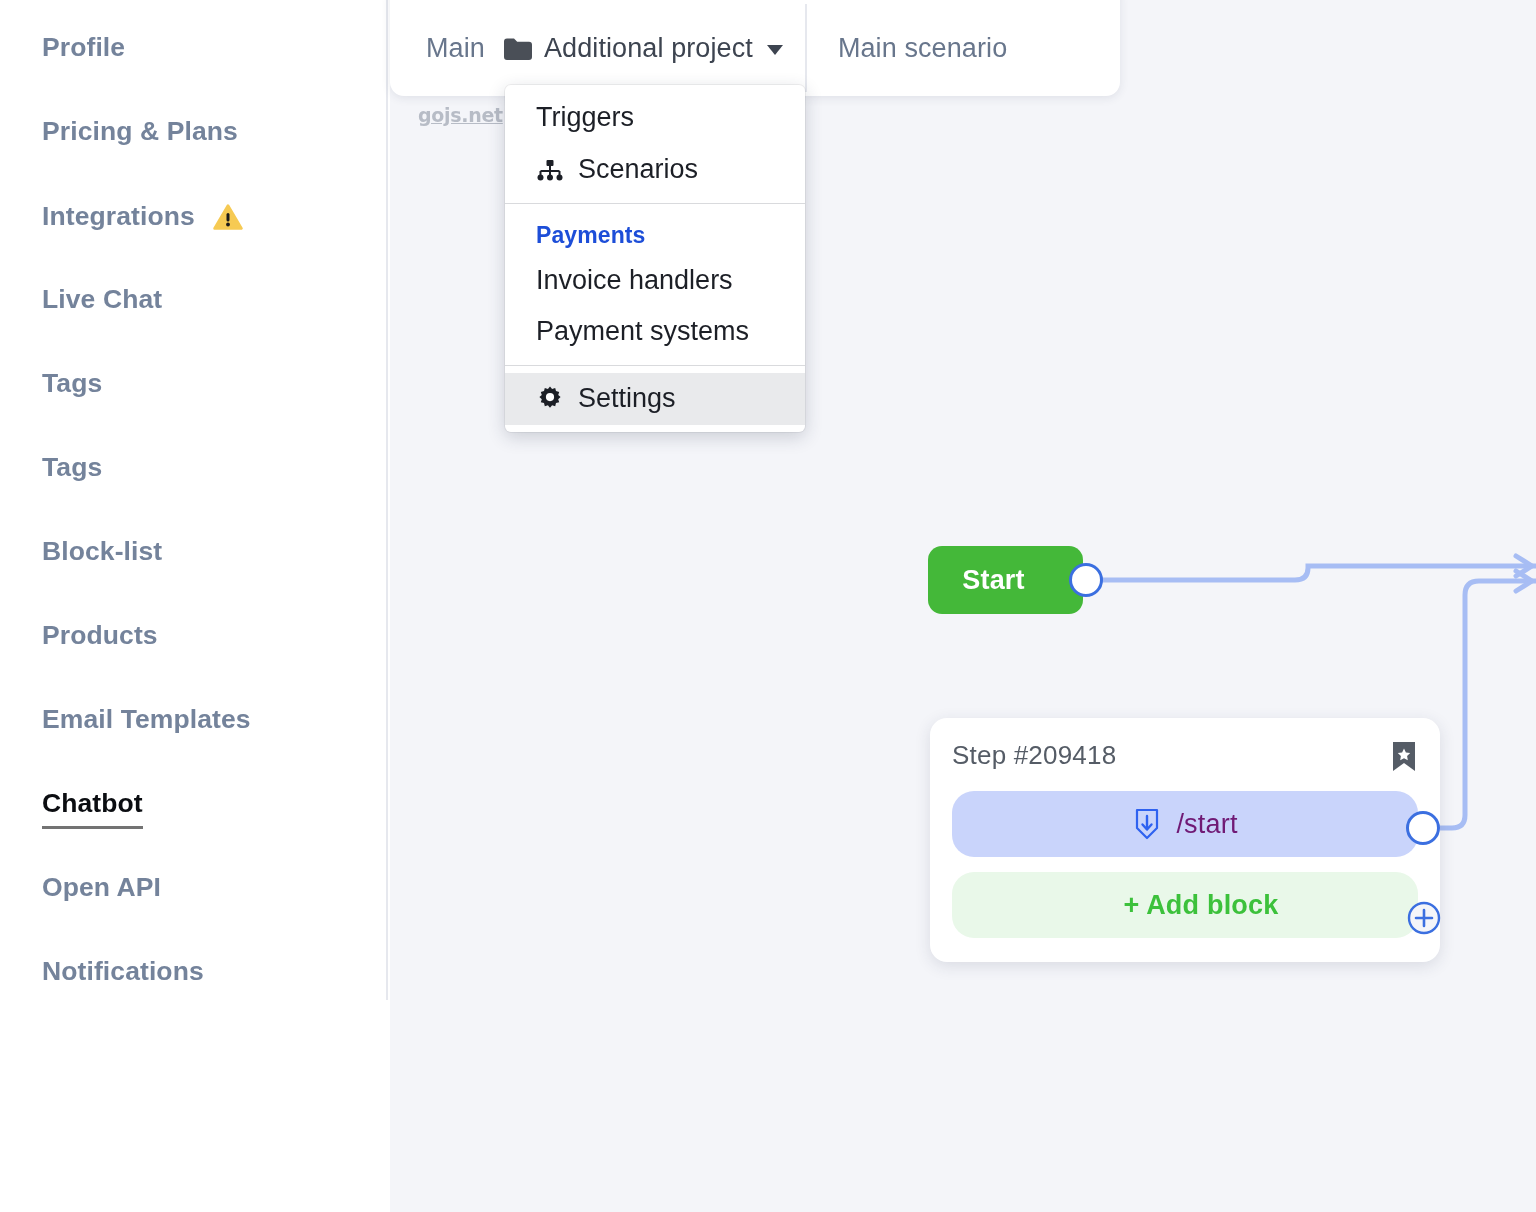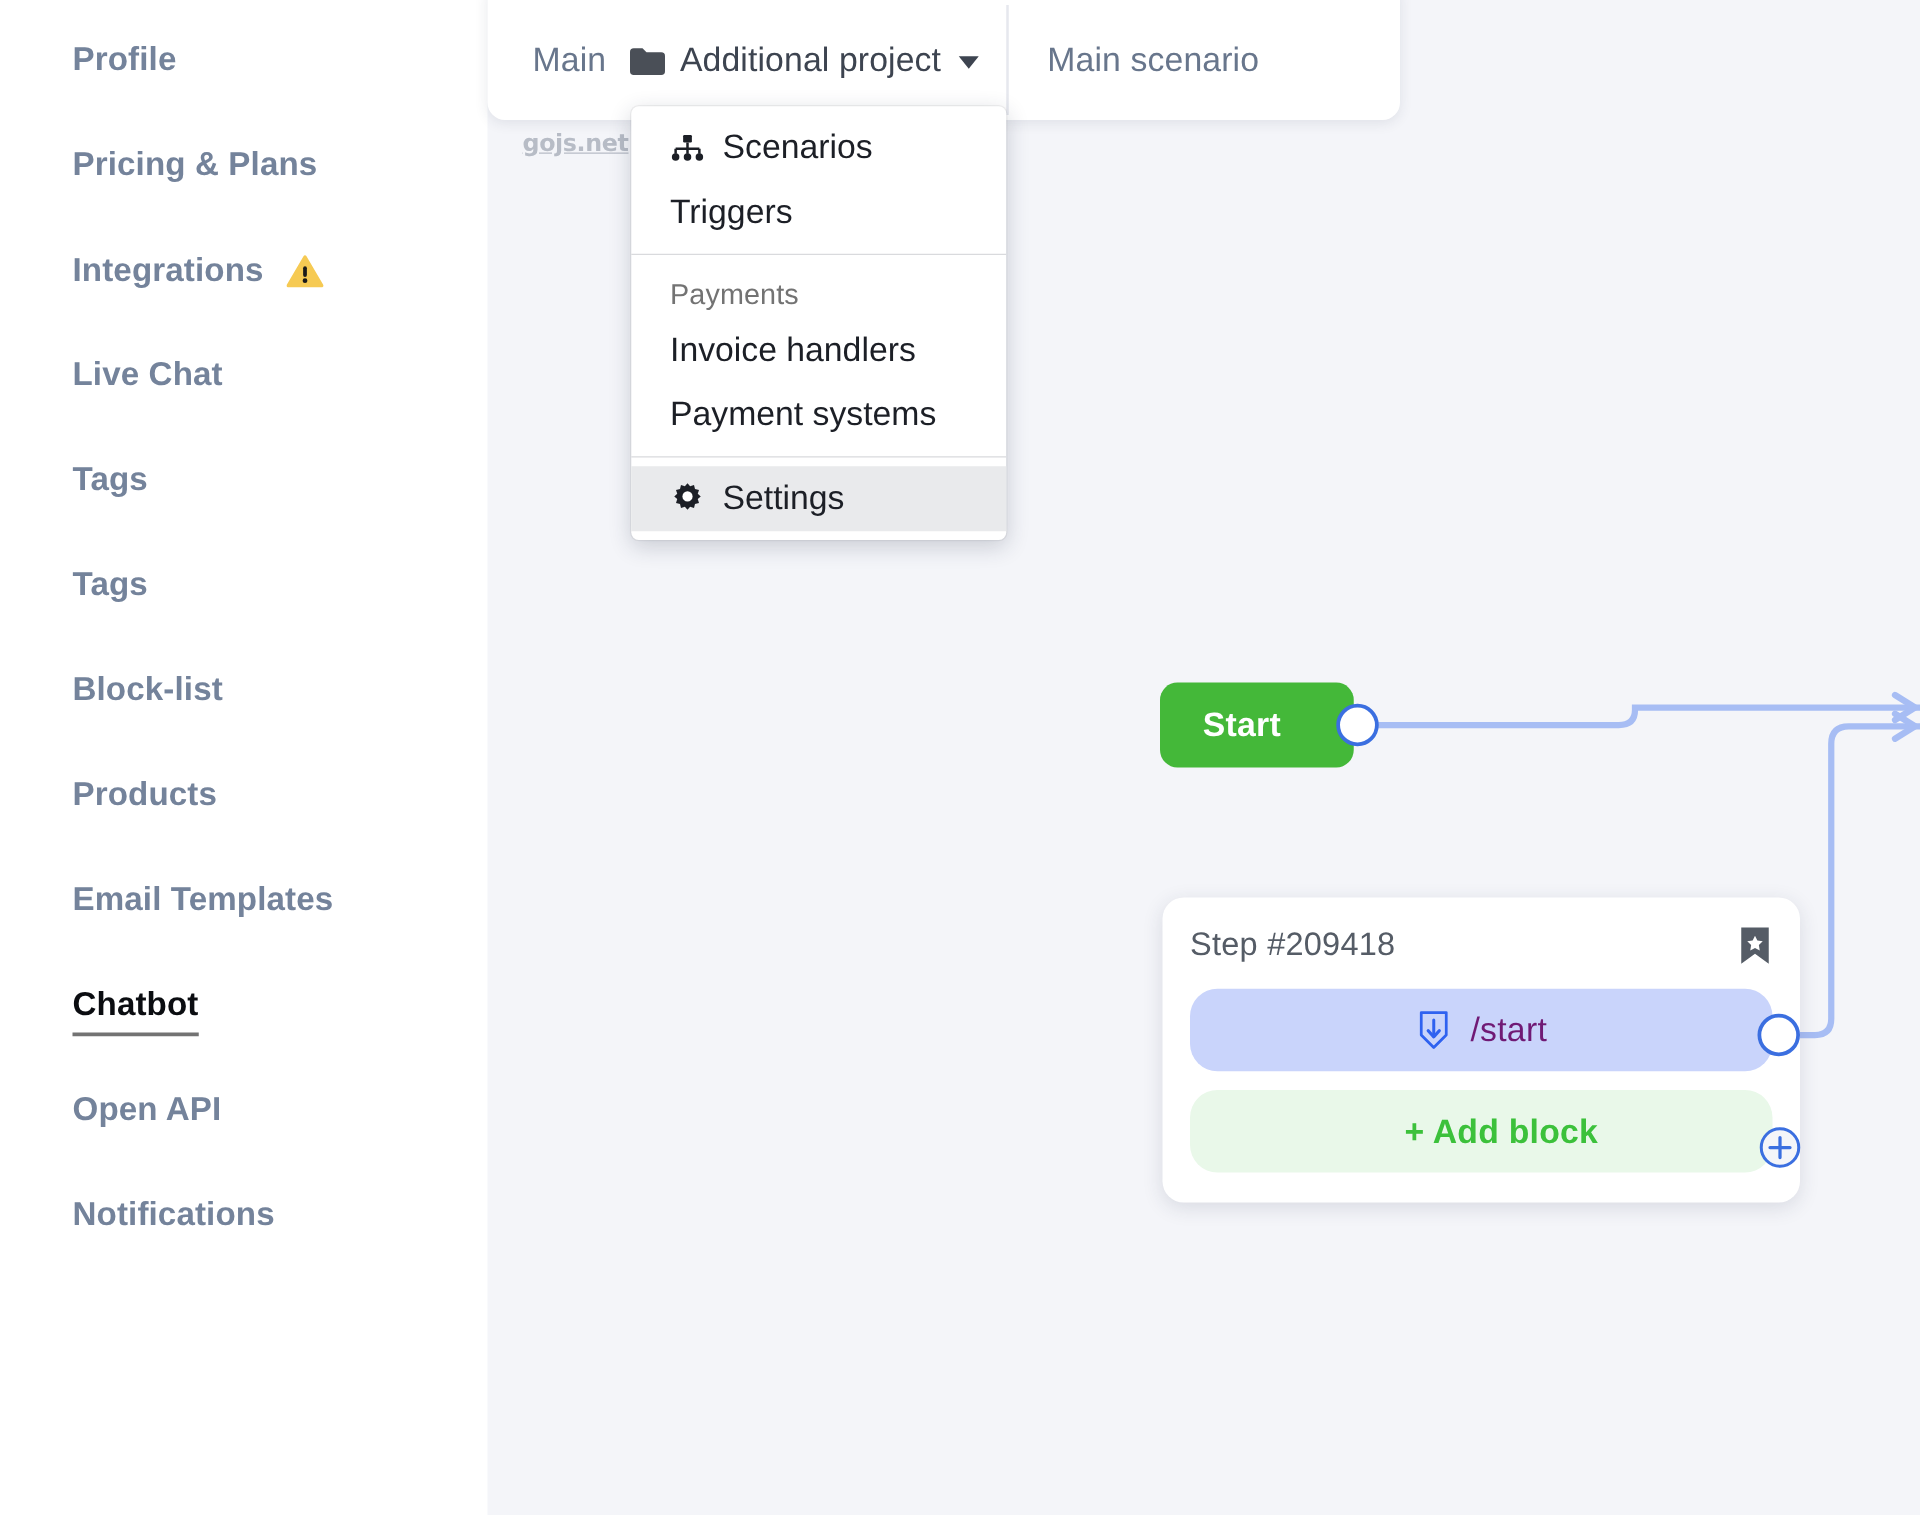--- a/index.html
+++ b/index.html
@@ -11,21 +11,21 @@
     height: 1212px;
     background: #ffffff;
     font-family: "Liberation Sans", sans-serif;
     overflow: hidden;
     position: relative;
   }
 
   
   #sidebar {
     position: absolute;
-    left: 16px; top: 0;
+    left: 0; top: 0;
     width: 388px;
     height: 1000px;
     background: #ffffff;
     border-right: 2px solid #e6e8ee;
     box-sizing: border-box;
   }
   .nav-item {
     position: absolute;
     left: 42px;
     display: flex;
@@ -157,22 +157,22 @@
     line-height: 1.25;
   }
   .menu-item.highlight { background: #e9eaec; }
   .menu-sep {
     height: 1px;
     background: #d9dadd;
     margin: 7px 0 7px 0;
   }
   .menu-heading {
     font-size: 23px;
-    font-weight: 400;
-    color: #737373;
+    font-weight: 700;
+    color: #1d4ed8;
     padding: 11px 0 6px 31px;
     letter-spacing: 0.1px;
   }
 
   
   #start-node {
     position: absolute;
     left: 928px; top: 546px;
     width: 155px;
     height: 68px;
@@ -393,34 +393,34 @@
       <span class="crumb-project-label">Additional project</span>
       <span class="caret"></span>
     </span>
   </div>
   <div id="header-sep"></div>
   <div id="scenario-tab">Main scenario</div>
 </div>
 
 <div id="dropdown">
   <div class="menu-item">
+    <span>Triggers</span>
+  </div>
+  <div class="menu-item">
     <span style="line-height:0">
       <svg width="28" height="24" viewBox="0 0 28 24">
         <rect x="10.5" y="2" width="7" height="6" rx="1" fill="#1c1f26"></rect>
         <path d="M14 8 v5 M4.5 13 h19 M4.5 13 v4 M14 13 v4 M23.5 13 v4" stroke="#1c1f26" stroke-width="2"></path>
         <circle cx="4.5" cy="19.5" r="3" fill="#1c1f26"></circle>
         <circle cx="14" cy="19.5" r="3" fill="#1c1f26"></circle>
         <circle cx="23.5" cy="19.5" r="3" fill="#1c1f26"></circle>
       </svg>
     </span>
     <span>Scenarios</span>
   </div>
-  <div class="menu-item">
-    <span>Triggers</span>
-  </div>
 
   <div class="menu-sep"></div>
 
   <div class="menu-heading">Payments</div>
   <div class="menu-item">
     <span>Invoice handlers</span>
   </div>
   <div class="menu-item">
     <span>Payment systems</span>
   </div>

